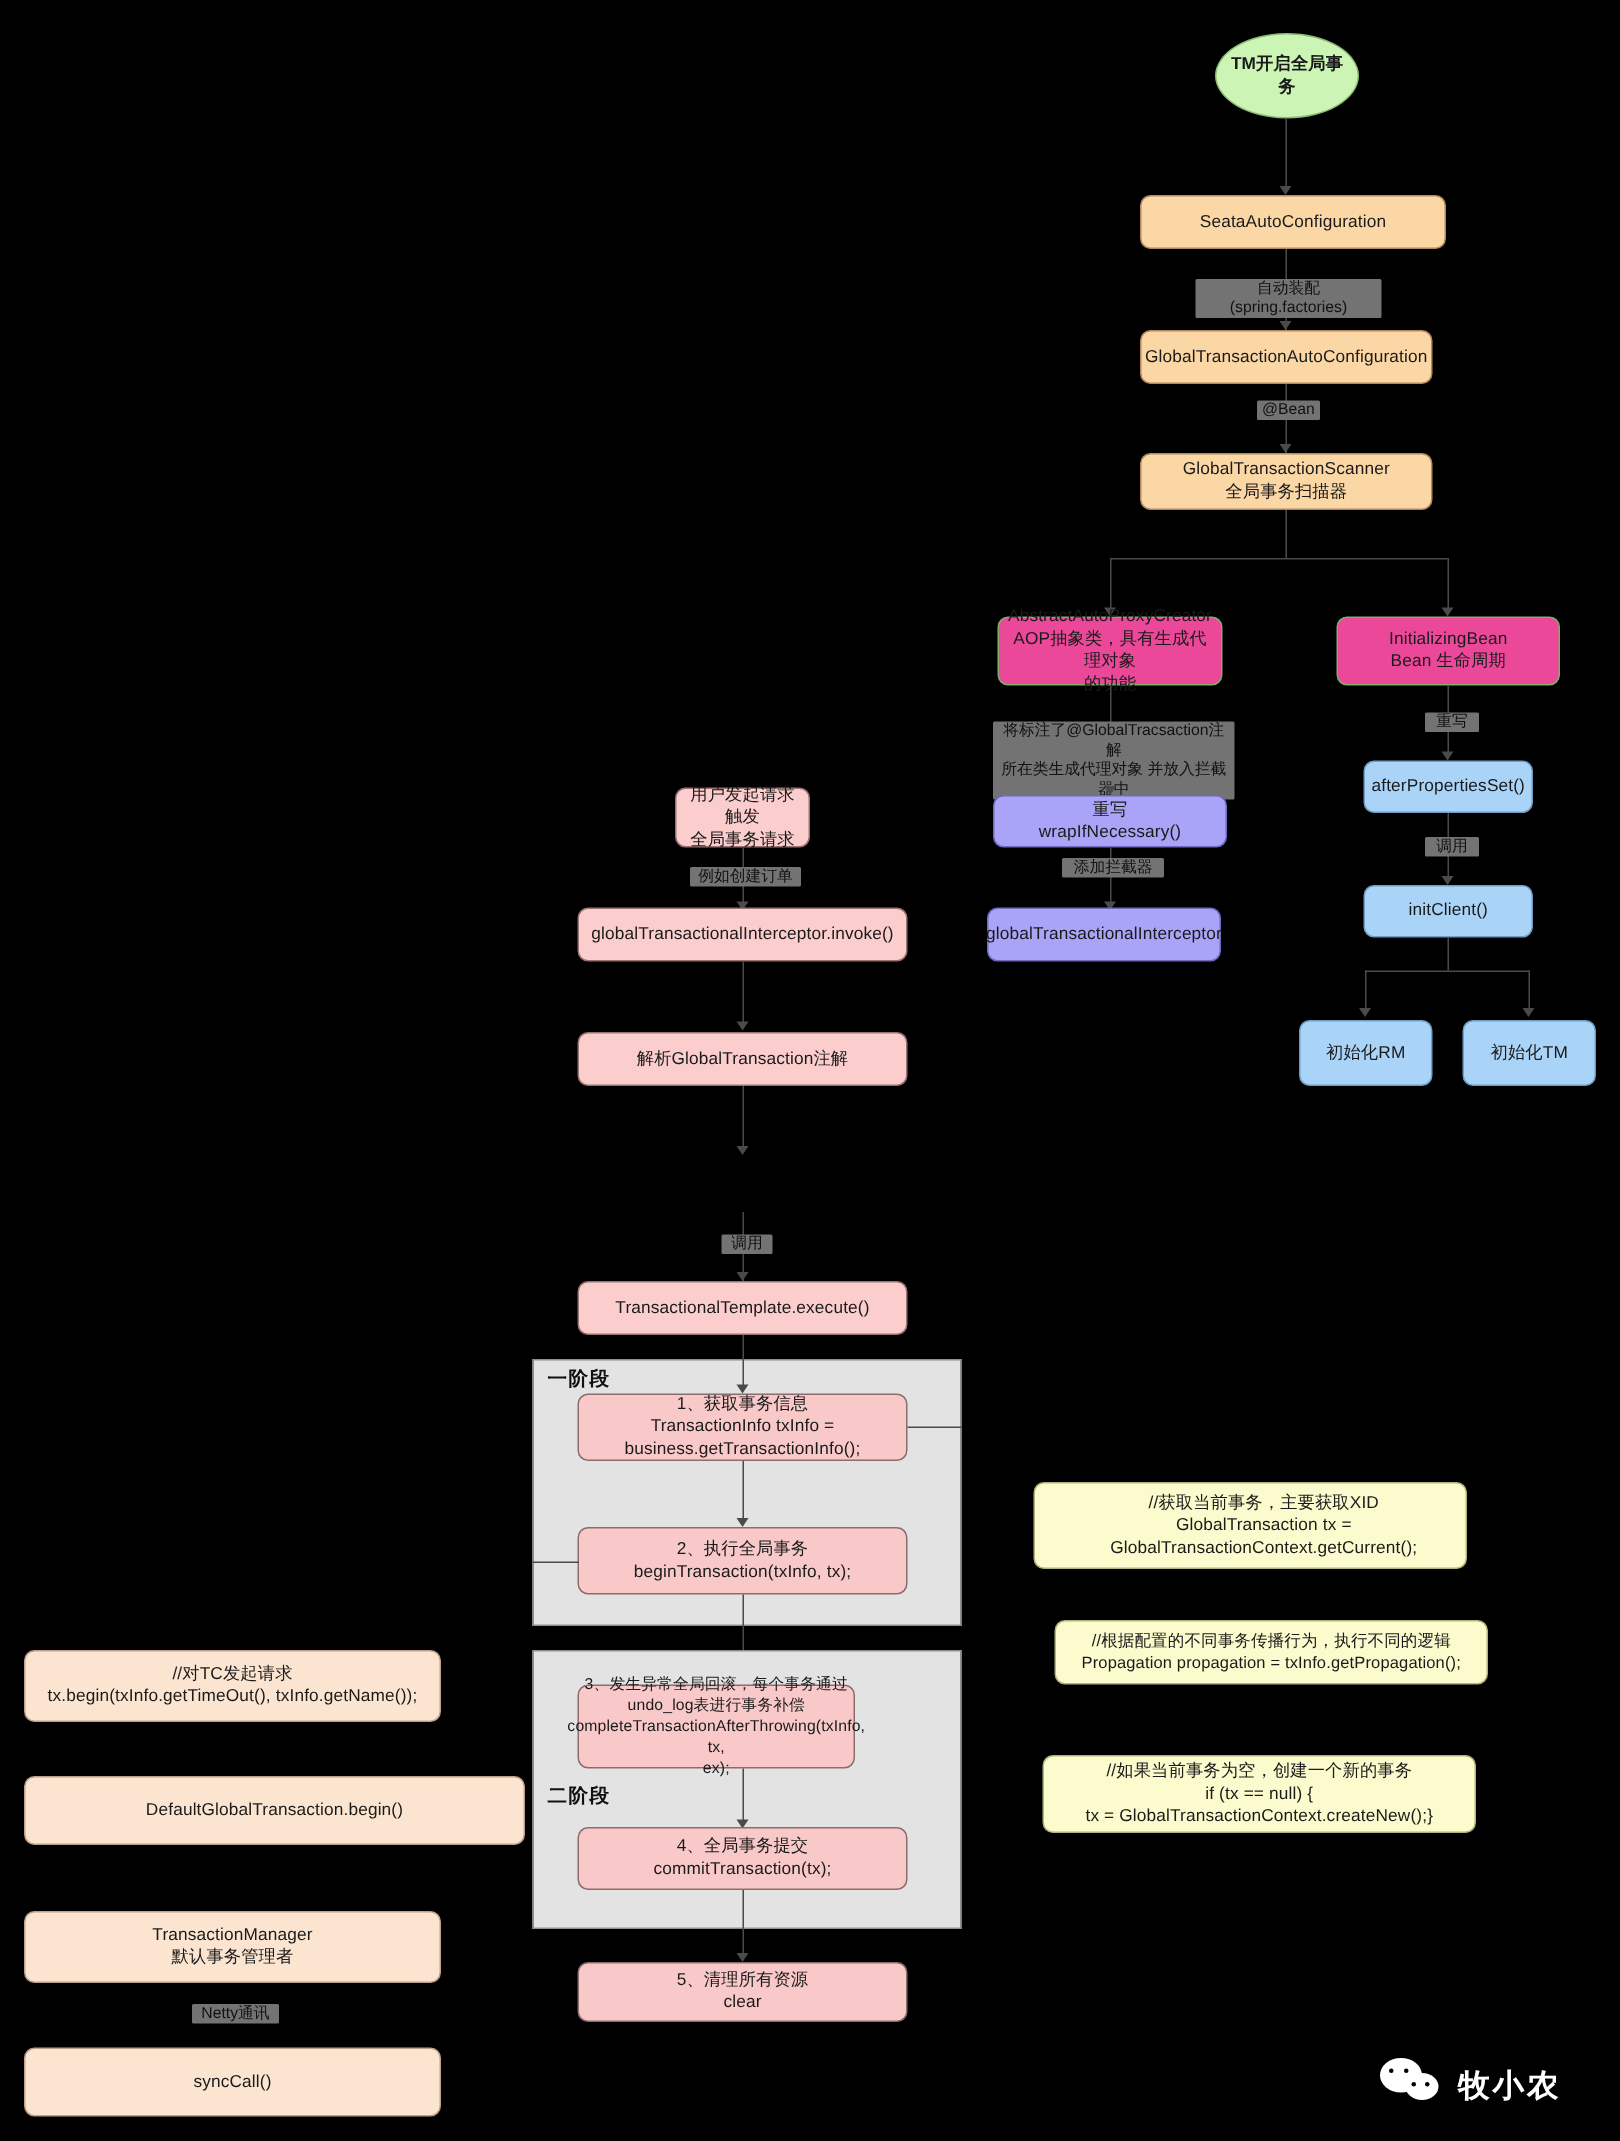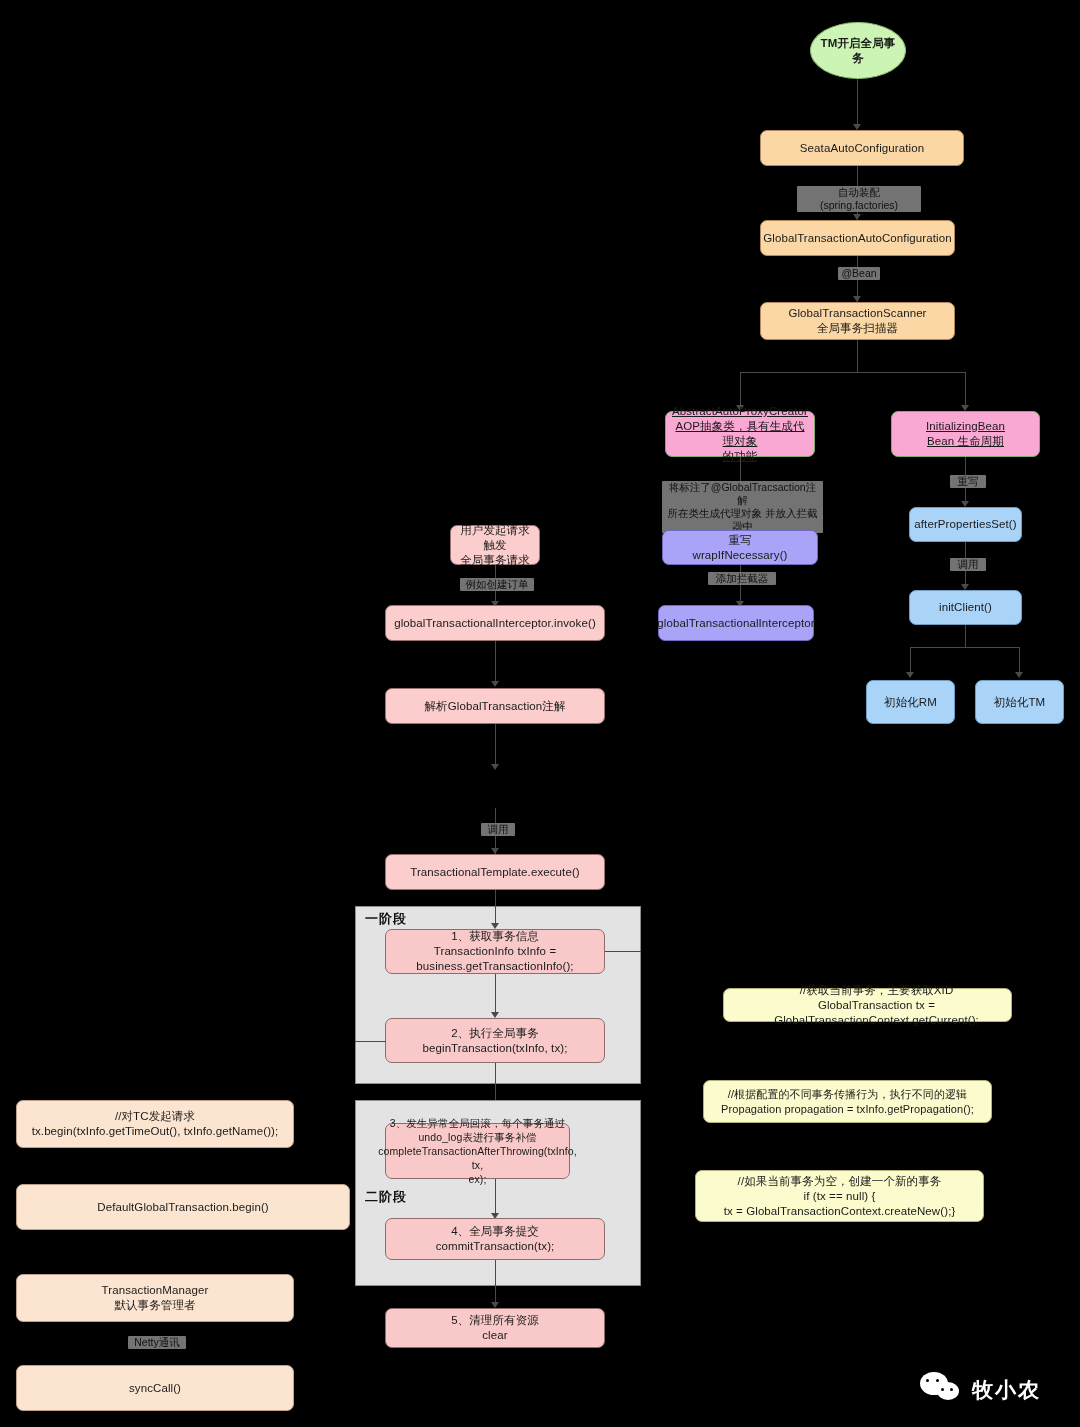--- a/index.html
+++ b/index.html
@@ -17,21 +17,21 @@
     text-align:center;border-radius:7px;
     border:1px solid #6b6b6b;
     font-size:11.5px;line-height:15px;
     padding:3px 6px;white-space:pre-line;
     letter-spacing:.1px;
   }
   .node.orange{background:#fbd7a5;border-color:#b08a5a;}
   .node.orange-l{background:#fce5d0;border-color:#c9a display;border-color:#bda08a;}
   .node.pink{background:#fbcdcd;border-color:#9a7272;}
   .node.pink-s{background:#f9c9c9;border-color:#8f6c6c;}
-  .node.green{background:#f9a8d4;border-color:#7fae6a;text-decoration:underline;}
+  .node.green{background:#ec4899;border-color:#7fae6a;}
   .node.purple{background:#a9a4f7;border-color:#6f6ac0;}
   .node.blue{background:#a9d3f7;border-color:#6f9ec4;}
   .node.yellow{background:#fbfbcd;border-color:#b3b37a;}
   .node.ellipse{border-radius:50%;background:#ccf5b5;border-color:#8bbb74;}
 
   
   .group{
     position:absolute;box-sizing:border-box;
     background:#e3e3e3;border:1px solid #8e8e8e;
   }
@@ -201,21 +201,21 @@
 
   <div class="node pink-s" style="left:385px;top:1218px;width:220px;height:42px;">4、全局事务提交
 commitTransaction(tx);</div>
 
   <div class="vline" style="left:495px;top:1260px;height:46px;"></div>
   <div class="arrow" style="left:491px;top:1302px;"></div>
 
   <div class="node pink-s" style="left:385px;top:1308px;width:220px;height:40px;">5、清理所有资源
 clear</div>
 
-  <div class="node yellow" style="left:723px;top:988px;width:289px;height:34px;padding-left:24px;">//获取当前事务，主要获取XID
+  <div class="node yellow" style="left:689px;top:988px;width:289px;height:58px;padding-left:24px;">//获取当前事务，主要获取XID
 GlobalTransaction tx =
 GlobalTransactionContext.getCurrent();</div>
   <div class="node yellow" style="left:703px;top:1080px;width:289px;height:43px;font-size:11px;">//根据配置的不同事务传播行为，执行不同的逻辑
 Propagation propagation = txInfo.getPropagation();</div>
   <div class="node yellow" style="left:695px;top:1170px;width:289px;height:52px;">//如果当前事务为空，创建一个新的事务
 if (tx == null) {
 tx = GlobalTransactionContext.createNew();}</div>
 
   <div class="node orange-l" style="left:16px;top:1100px;width:278px;height:48px;">//对TC发起请求
 tx.begin(txInfo.getTimeOut(), txInfo.getName());</div>

